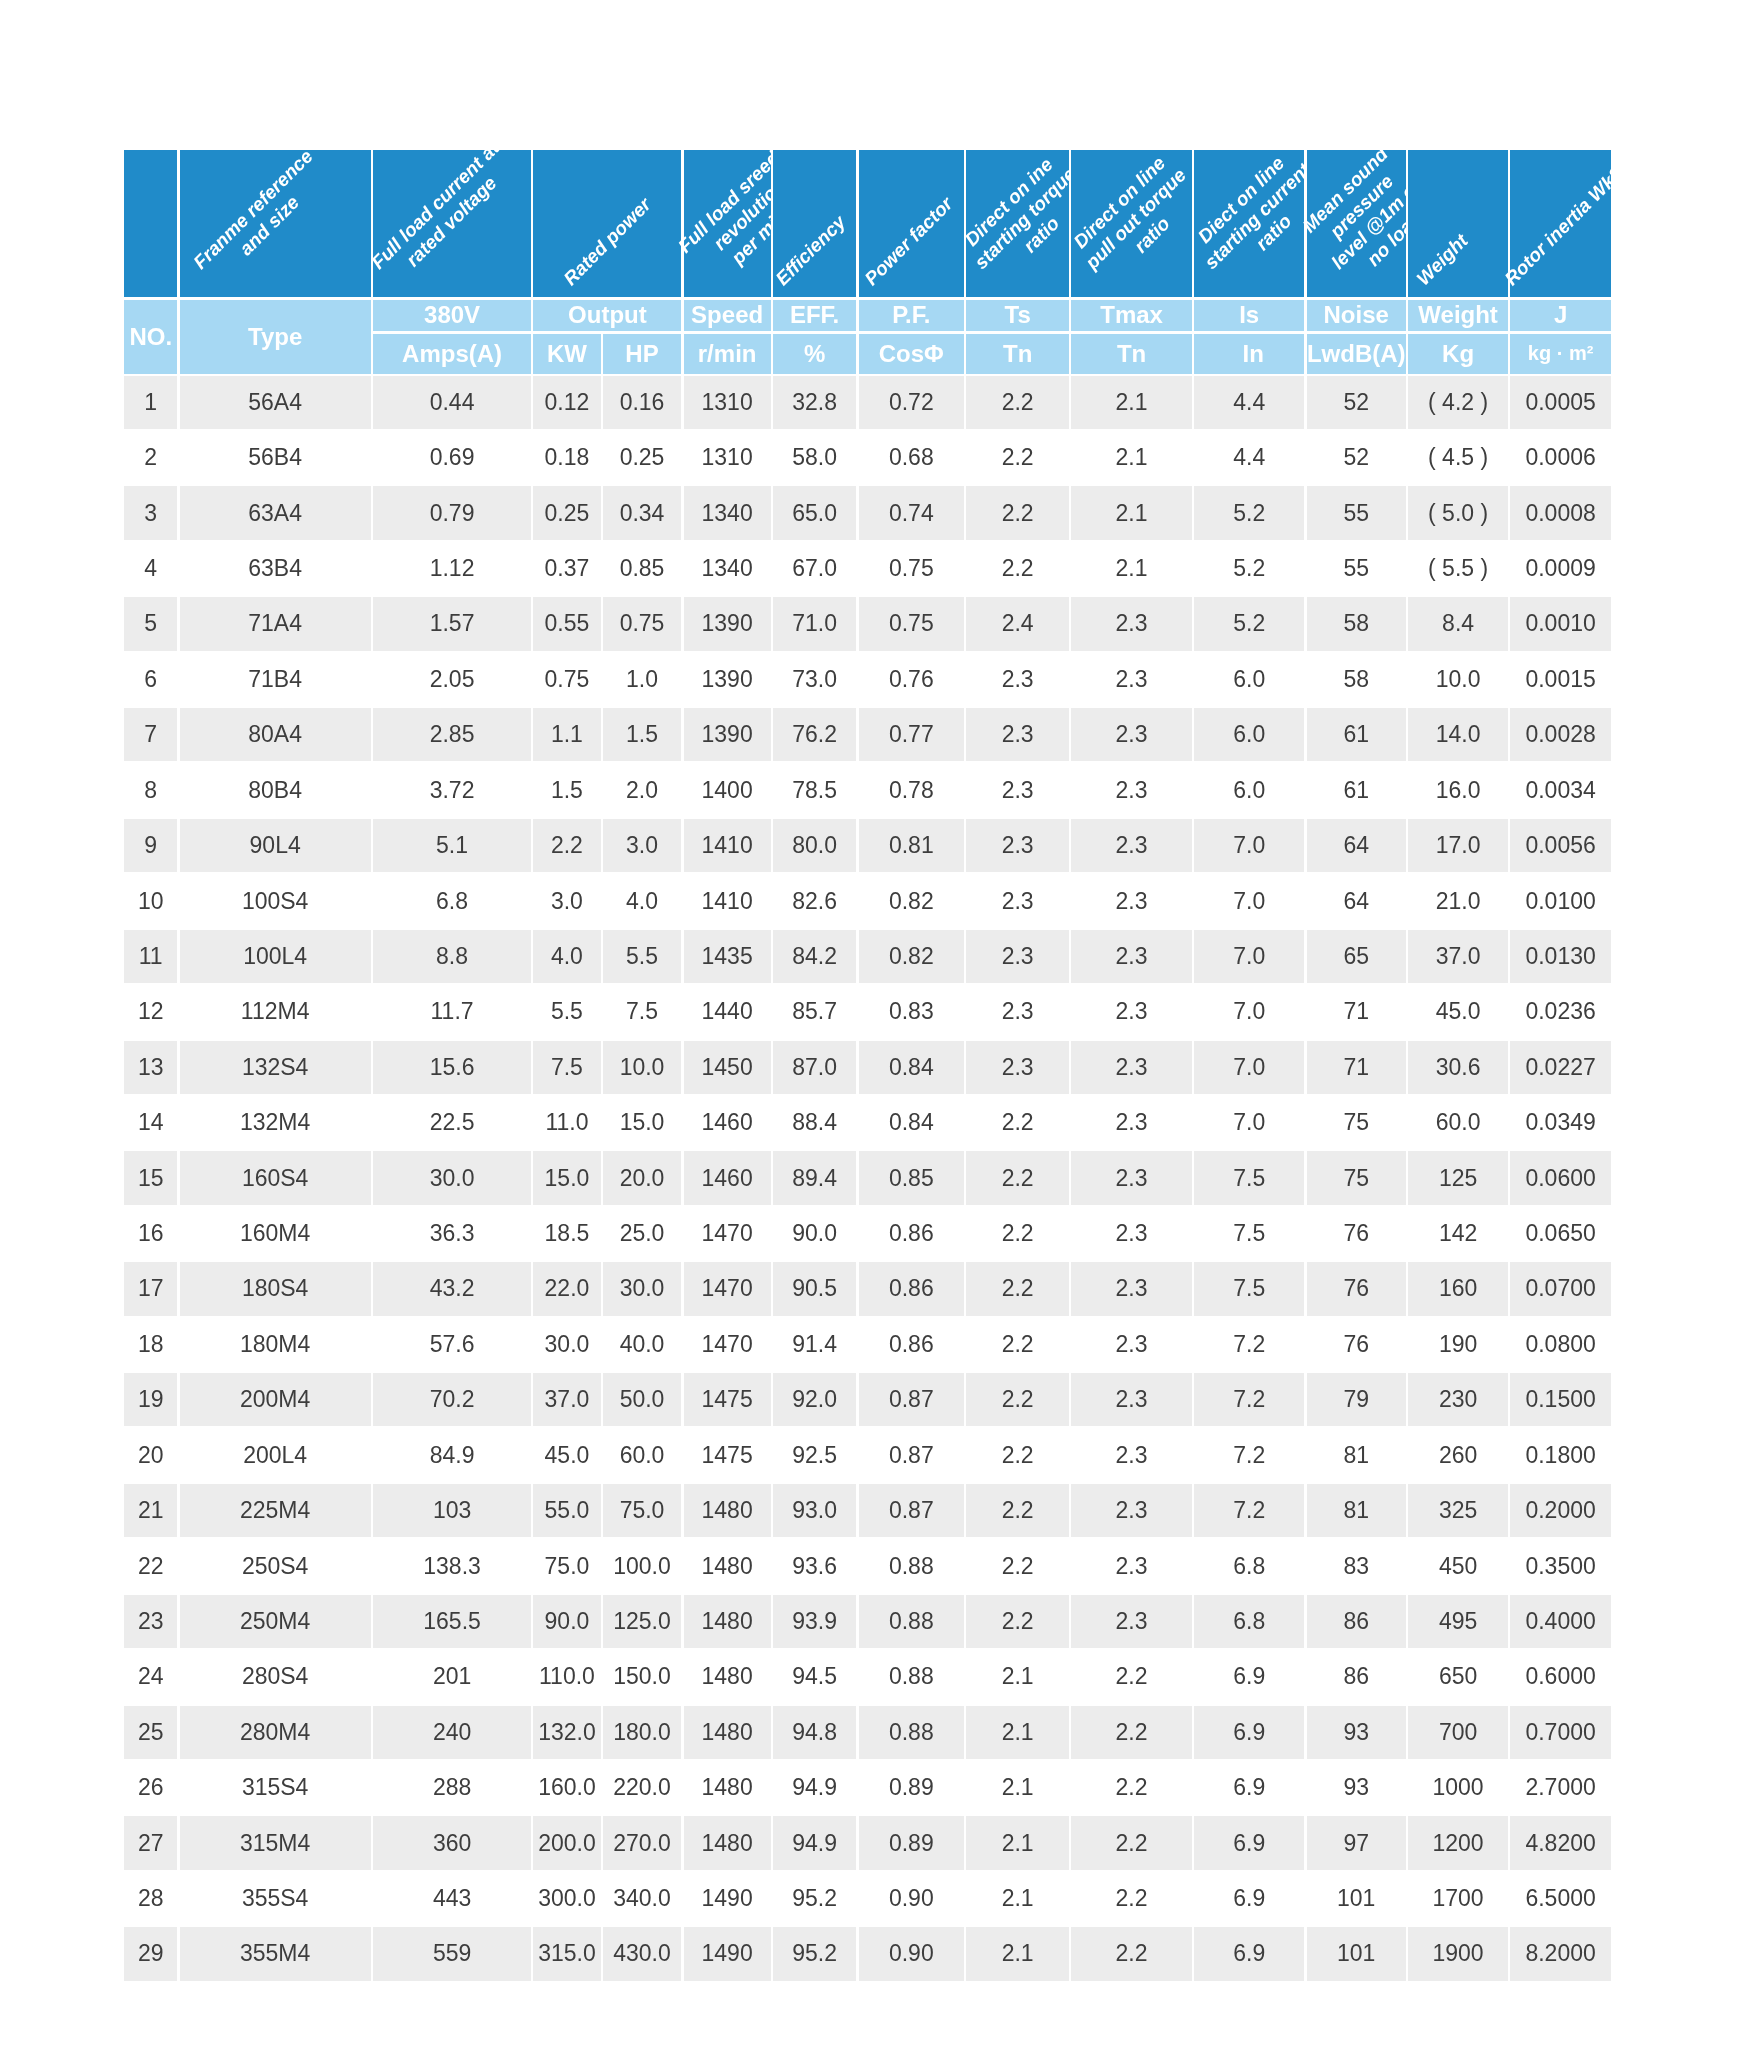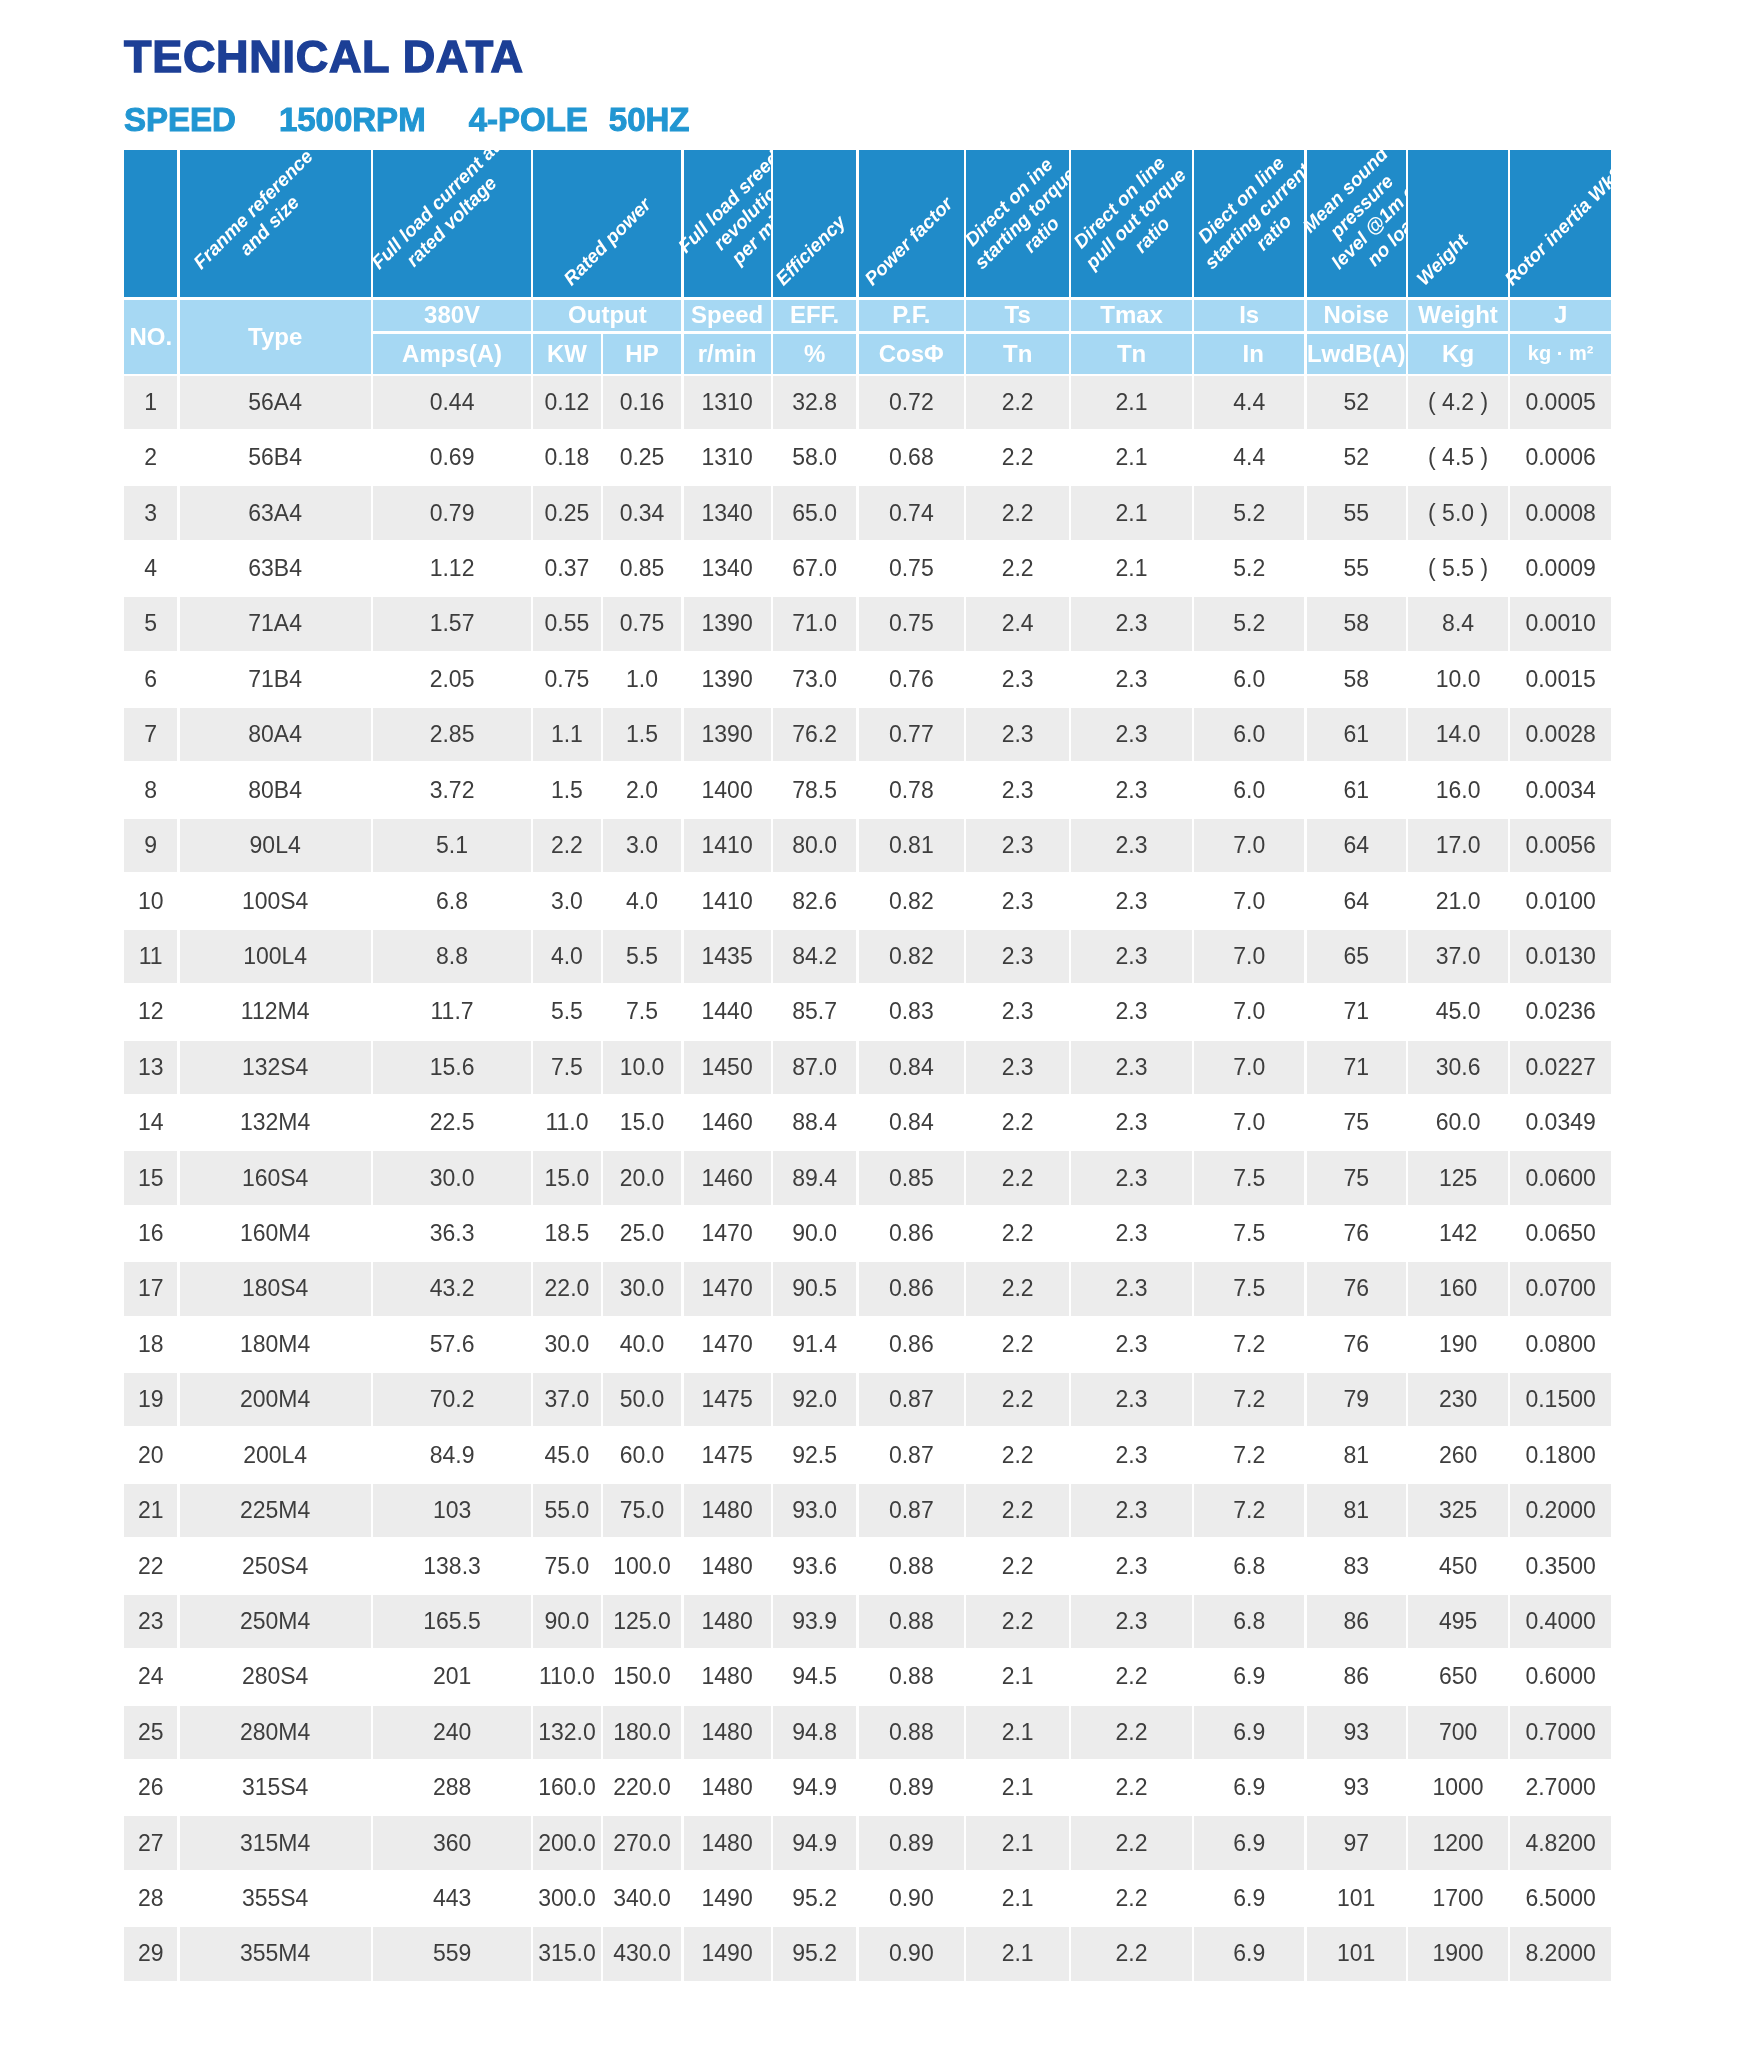--- a/index.html
+++ b/index.html
@@ -64,24 +64,20 @@
   .cell{
     background:#ffffff;color:var(--text-dark);font-size:23px;
     display:flex;align-items:center;justify-content:center;white-space:nowrap;
   }
   .cell.odd{background:var(--row-gray);}
 </style>
 </head>
 <body>
 
 <div class="page">
-  <div class="title">TECHNICAL DATA</div>
-  <div class="subtitle">
-    <span>SPEED</span><span>1500RPM</span><span>4-POLE</span><span>50HZ</span>
-  </div>
 
   <div class="table-wrap">
     <div class="dark-band" id="dark-band" style="grid-template-columns: 3.66fr 13.1fr 10.85fr 4.6fr 5.4fr 5.97fr 5.73fr 7.23fr 7.05fr 8.27fr 7.56fr 6.81fr 6.86fr 6.9fr;">
         <div class="dark-cell" style="grid-column: 1 / span 1;"></div>
         <div class="dark-cell" style="grid-column: 2 / span 1;">
           <div class="rot" style="left: 41px;">
             <span>Franme reference</span>
             <span>and size</span>
           </div>
         </div>

